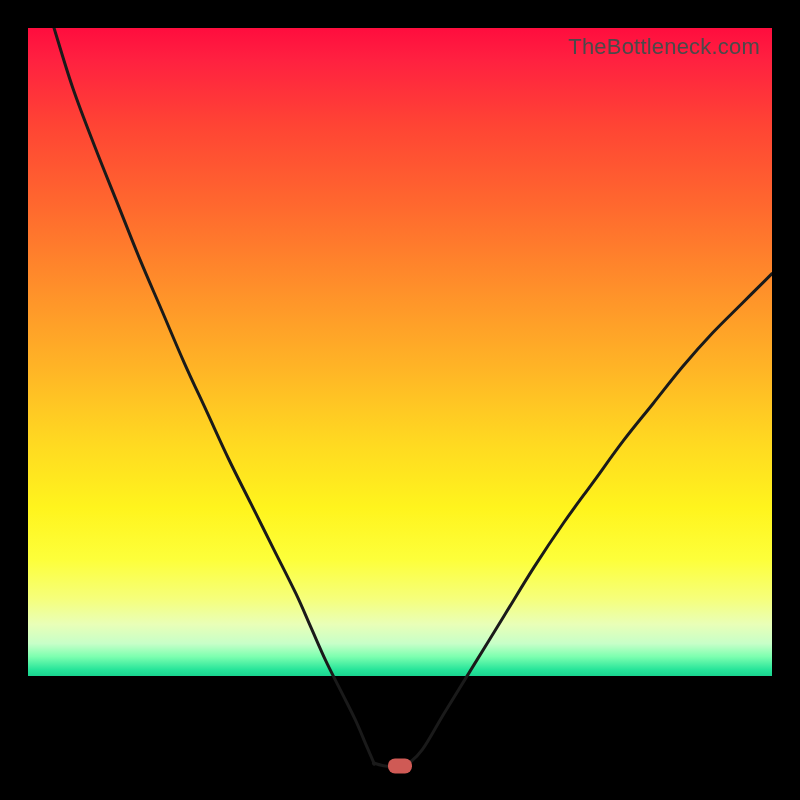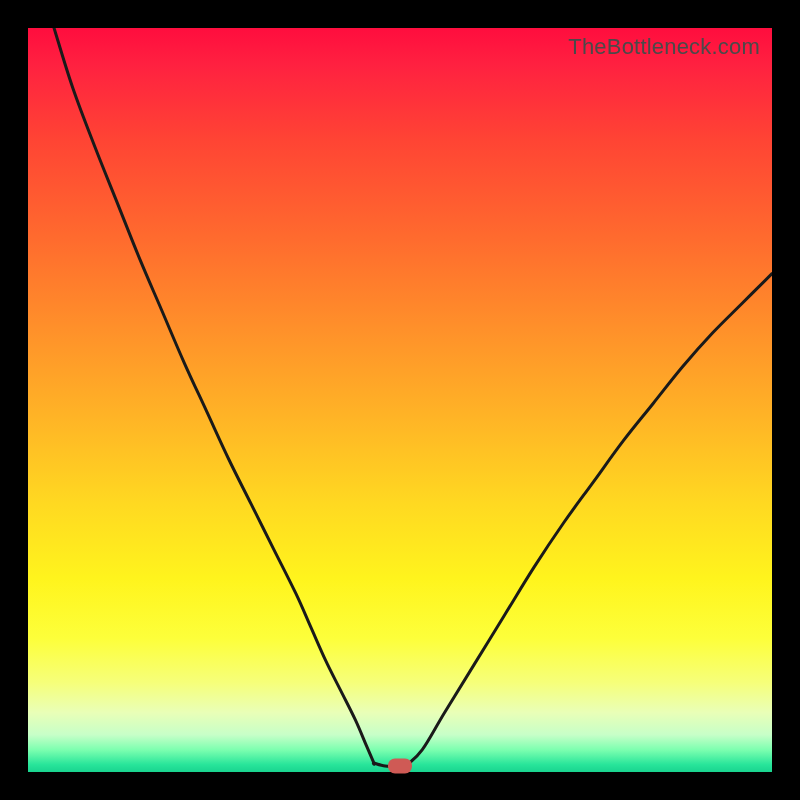--- a/index.html
+++ b/index.html
@@ -18,21 +18,21 @@
     width: 800px;
     height: 800px;
     background: #000;
     position: relative;
   }
   .plot-area {
     position: absolute;
     left: 28px;
     top: 28px;
     width: 744px;
-    height: 744px;
+    height: 648px;
     
     background: linear-gradient(
       to bottom,
       #ff0d3e 0%,
       #ff2140 5%,
       #ff4434 15%,
       #ff6a2e 28%,
       #ff8f2a 40%,
       #ffb326 52%,
       #ffd921 64%,

